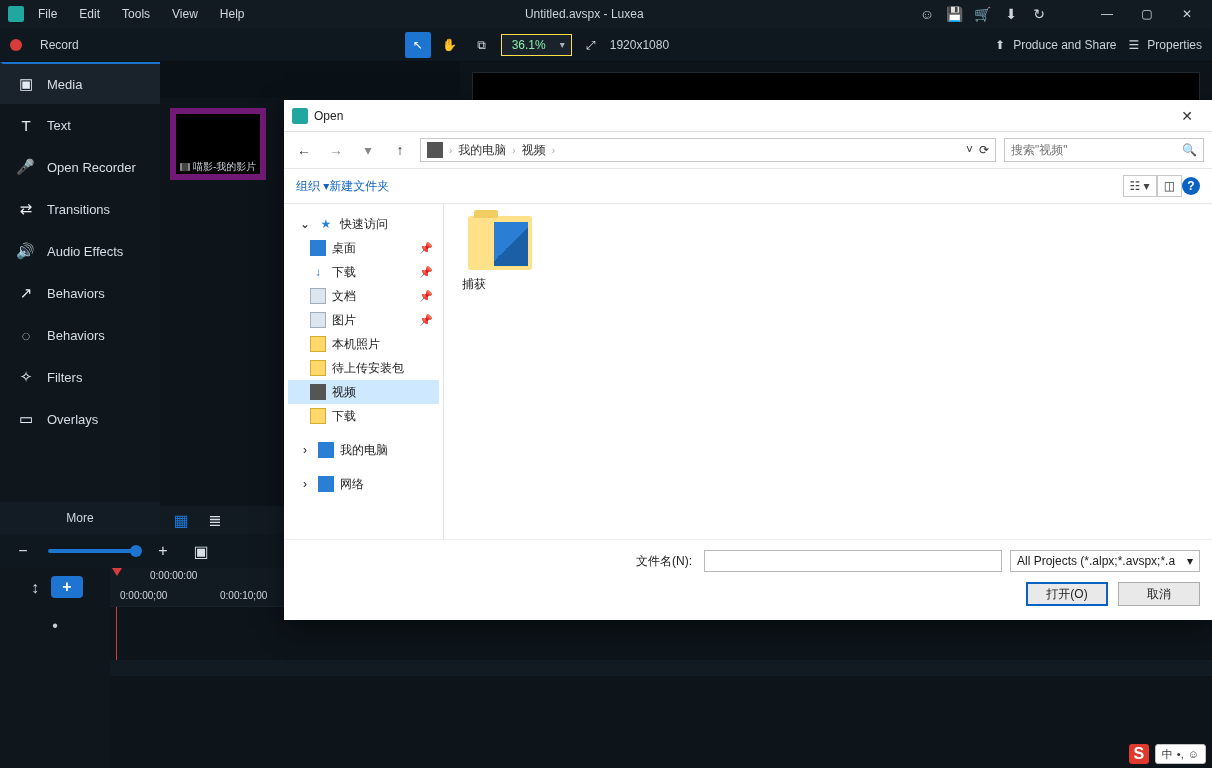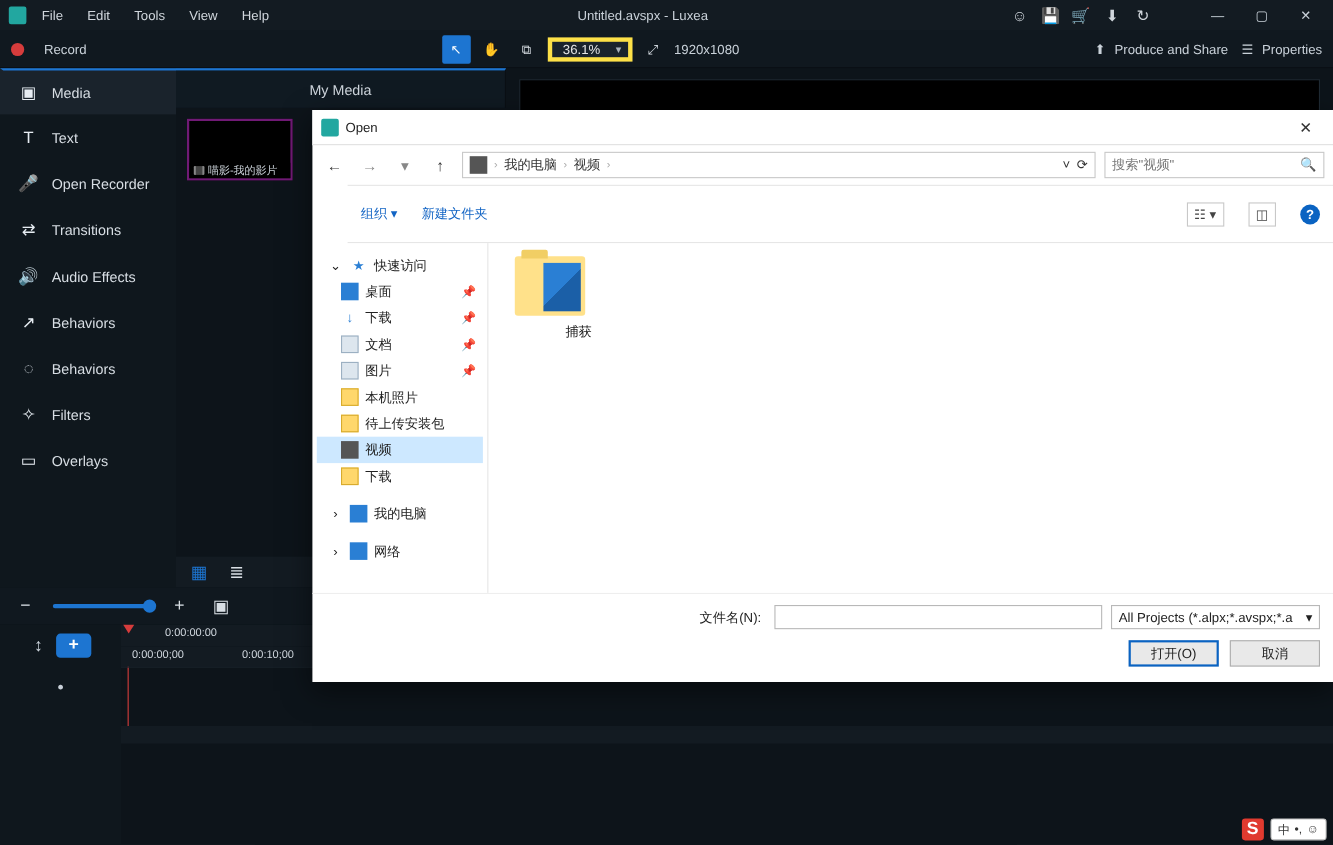--- a/index.html
+++ b/index.html
@@ -12,36 +12,36 @@
 .menubar .title { flex:1; text-align:center; color:#c9d1d9; }
 .menubar .right-ico { width:22px; text-align:center; font-size:14px; }
 .winbtn { width:34px; height:22px; display:flex; align-items:center; justify-content:center; color:#c9d1d9; font-size:12px;}
 
 .toptools { height:34px; background:#10181f; display:flex; align-items:center; padding:0 10px; gap:12px; font-size:12px; color:#c9d1d9; border-bottom:1px solid #0a0f14;}
 .record-dot { width:12px; height:12px; border-radius:50%; background:#d63c3c; margin-right:6px;}
 .tool-spacer { flex:1; }
 .tgroup { display:flex; align-items:center; gap:6px;}
 .tbtn { width:26px; height:26px; display:flex; align-items:center; justify-content:center; border-radius:2px; color:#d8dee4;}
 .tbtn.active { background:#1d75d1; color:#fff;}
-.zoomsel { height:22px; background:#1a232c; border:4px solid #fde047; color:#e5e5e5; display:flex; align-items:center; padding:0 6px 0 10px; gap:14px; font-size:12px;}
+.zoomsel { height:22px; background:#1a232c; border:1px solid #fde047; color:#86efac; display:flex; align-items:center; padding:0 6px 0 10px; gap:14px; font-size:12px;}
 .zoomsel::after{content:"▾"; font-size:10px; color:#a9b2bb;}
 .pshadow { display:flex; align-items:center; gap:8px;}
 
 .mainrow { flex:1; display:flex; min-height:0; }
 .sidebar { width:160px; background:#0f171d; display:flex; flex-direction:column; font-size:13px;}
 .side-item { height:42px; display:flex; align-items:center; gap:12px; padding:0 14px; color:#d8dee4; border-left:3px solid transparent;}
 .side-item.active { background:#1a232c; border-top:2px solid #1d75d1; border-left:3px solid transparent;}
 .side-more { height:32px; text-align:center; line-height:32px; color:#cdd5de; font-size:12px; background:#131c24;}
 .side-icon { width:18px; height:18px; display:inline-flex; align-items:center; justify-content:center; font-size:15px; color:#e7edf3;}
 .mediapanel { width:300px; background:#0d141a; display:flex; flex-direction:column;}
 .mptabs { height:36px; display:flex; background:#0b1217;}
 .mptab { flex:1; display:flex; align-items:center; justify-content:center; font-size:13px; color:#cfd6dd; border-right:1px solid #0a0f14;}
 .mptab.active { background:#101a22; border-top:2px solid #1d75d1;}
 .mpbody { flex:1; padding:10px;}
-.thumb { width:96px; height:56px; background:#000; border:2px solid #701a75; position:relative;}
+.thumb { width:96px; height:72px; background:#000; border:6px solid #701a75; position:relative;}
 .thumb .thumb-label { position:absolute; bottom:0; left:0; right:0; height:14px; background:rgba(0,0,0,.7); font-size:10px; color:#cfd6dd; padding-left:4px; display:flex; align-items:center; gap:3px; white-space:nowrap; overflow:hidden;}
 .thumb .film-ico { width:10px; height:8px; background:linear-gradient(#888 0 0) left/2px 100% no-repeat,linear-gradient(#888 0 0) right/2px 100% no-repeat,#444; border-radius:1px;}
 .mpfoot { height:28px; background:#131b22; display:flex; align-items:center; padding:0 8px; gap:8px;}
 .preview { flex:1; background:#0d141a; padding:10px 12px 0 12px; position:relative;}
 .preview .frame { width:100%; height:380px; background:#000; border:1px solid #1f2a33;}
 .transport { height:40px; display:flex; align-items:center; justify-content:center; gap:8px;}
 .transbtn { width:24px;height:24px;border:1px solid #3a4651;border-radius:50%;display:flex;align-items:center;justify-content:center;color:#8a96a1;font-size:10px;}
 
 .tltools { height:34px; background:#10181f; display:flex; align-items:center; padding:0 10px; gap:12px;}
 .tlarea { height:200px; background:#0d141a; display:flex;}
@@ -64,21 +64,21 @@
 .dlg-title .tlogo { width:16px; height:16px; background:#22a7a0; border-radius:2px;}
 .dlg-title .tspace { flex:1;}
 .dlg-close { width:34px; height:24px; display:flex; align-items:center; justify-content:center; font-size:14px; color:#333;}
 .dlg-nav { height:36px; display:flex; align-items:center; padding:0 8px; gap:8px;}
 .navbtn { width:24px; height:24px; display:flex; align-items:center; justify-content:center; color:#888; font-size:14px;}
 .navbtn.enabled{color:#333;}
 .addrbar { flex:1; height:24px; border:1px solid #c8c8c8; display:flex; align-items:center; padding:0 6px; gap:6px; color:#333;}
 .addrbar .sep{color:#aaa; font-size:10px;}
 .addr-ref{display:flex;align-items:center;gap:6px;color:#333;}
 .searchbox { width:200px; height:24px; border:1px solid #c8c8c8; display:flex; align-items:center; padding:0 6px; gap:6px; color:#777;}
-.dlg-cmd { height:53px; border-top:1px solid #e6e6e6; border-bottom:1px solid #e6e6e6; display:flex; align-items:center; padding:0 12px; gap:22px;margin-left:32px;}
+.dlg-cmd { height:36px; border-top:1px solid #e6e6e6; border-bottom:1px solid #e6e6e6; display:flex; align-items:center; padding:0 12px; }
 .dlg-cmd .link { color:#1264c4; }
 .dlg-cmd .cmdspace { flex:1;}
 .viewbtn { height:22px; border:1px solid #c8c8c8; display:flex; align-items:center; padding:0 6px; gap:6px; color:#444;}
 .helpdot { width:18px; height:18px; border-radius:50%; background:#0a63c2; color:#fff; text-align:center; line-height:18px; font-size:12px; font-weight:bold;}
 .dlg-body { flex:1; display:flex; min-height:0;}
 .navpane { width:160px; border-right:1px solid #e6e6e6; padding:8px 4px; overflow:hidden;}
 .tree li { list-style:none; display:flex; align-items:center; height:24px; gap:6px; padding-left:10px; }
 .tree li.lvl1{padding-left:22px;}
 .tree li.sel{background:#cde8ff;}
 .tico{width:16px;height:16px;display:inline-flex;align-items:center;justify-content:center;font-size:12px;}
@@ -86,21 +86,21 @@
 .tico.star{color:#2a7fd4;}
 .tico.dl{color:#2a7fd4;}
 .tico.doc{background:#dde6ee;border:1px solid #9cb0c2;}
 .tico.pic{background:#dde6ee;border:1px solid #9cb0c2;}
 .tico.fold{background:#ffd76b;border:1px solid #d8ab2d;}
 .tico.vid{background:#555;}
 .tico.pc{background:#2a7fd4;}
 .tico.net{background:#2a7fd4;}
 .pin{color:#9fa6ad;font-size:11px;margin-left:auto;margin-right:6px;}
 .filepane { flex:1; padding:12px 18px;}
-.folder-item{width:76px;text-align:right;}
+.folder-item{width:76px;text-align:left;}
 .folder-ico{width:64px;height:54px;background:#ffe18a;border-radius:3px;position:relative;margin:0 auto;}
 .folder-ico::before{content:"";position:absolute;left:6px;top:-6px;width:24px;height:8px;background:#f1ce64;border-radius:2px 2px 0 0;}
 .folder-win{position:absolute;right:4px;top:6px;bottom:4px;width:34px;background:linear-gradient(135deg,#2a7fd4 0 50%,#1b5fa7 50% 100%);}
 .folder-lbl{margin-top:6px;font-size:12px;color:#222;}
 .dlg-foot { padding:10px 12px 14px; display:flex; flex-direction:column; gap:10px; border-top:1px solid #eee;}
 .footrow { display:flex; align-items:center; gap:8px;}
 .fnlabel { text-align:right; padding-right:4px; width:400px;}
 .fninput { flex:1; height:22px; border:1px solid #b8b8b8; background:#fff;}
 .filtersel { width:190px; height:22px; border:1px solid #b8b8b8; display:flex; align-items:center; padding:0 6px; justify-content:space-between;}
 .wbtn { width:82px; height:24px; border:1px solid #adadad; background:#e9e9e9; display:flex; align-items:center; justify-content:center;}
@@ -194,25 +194,25 @@
         </div>
       <div class="side-item">
           <span class="side-icon">✧</span>
           <span>Filters</span>
         </div>
       <div class="side-item">
           <span class="side-icon">▭</span>
           <span>Overlays</span>
         </div>
       <div style="flex:1"></div>
+      <div class="side-more">More</div>
     </div>
 
     <div class="mediapanel">
       <div class="mptabs">
-        <div class="mptab active">My Media</div>
       </div>
       <div class="mpbody">
         <div class="thumb">
           <div class="thumb-label">
             <span class="film-ico"></span>
             <span>喵影-我的影片</span>
           </div>
         </div>
       </div>
       <div class="mpfoot">

